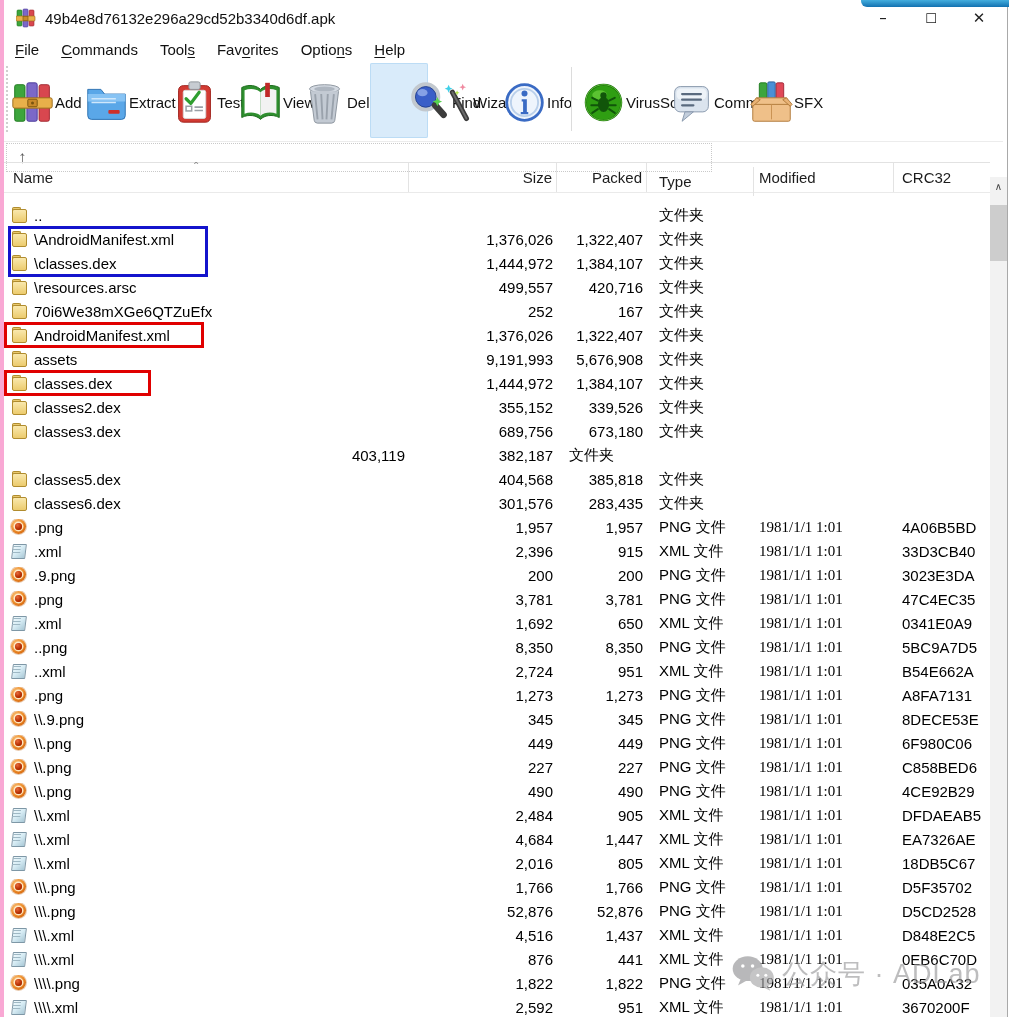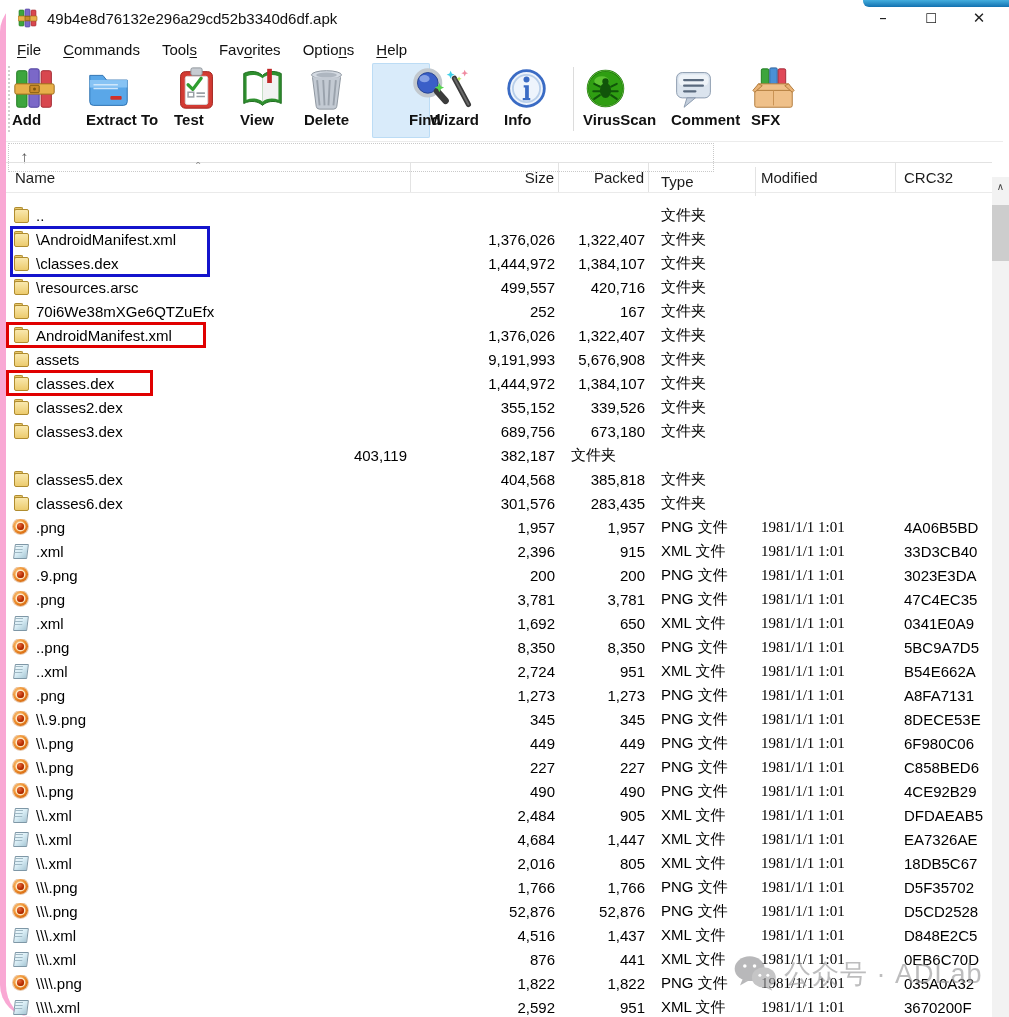--- a/index.html
+++ b/index.html
@@ -1,40 +1,40 @@
 <!DOCTYPE html>
 <html><head>
 <meta charset="utf-8">
 <style>
   html,body{margin:0;padding:0;background:#fff;}
   #stage{position:relative;width:1009px;height:1017px;overflow:hidden;background:#fff;
          font-family:"Liberation Sans",sans-serif;-webkit-font-smoothing:antialiased;}
-  #window{position:absolute;inset:0;background:#fff;border-left:6px solid #f9a8d4;border-radius:32px;}
+  #window{position:absolute;inset:0;background:#fff;border-left:4px solid #f9a8d4;}
 
   
   .titlebar{position:absolute;top:0;left:0;right:0;height:36px;background:#fff;display:flex;align-items:center;padding-left:12px;}
   .app-icon{width:20px;height:20px;flex:0 0 20px;}
   .title-text{font-size:15px;color:#101010;margin-left:9px;white-space:nowrap;}
   .bluestrip{position:absolute;top:0;left:857px;right:0;height:7px;
              background:linear-gradient(180deg,#44aede,#1271b0);border-bottom-left-radius:6px;}
   .controls{position:absolute;right:6px;top:0;height:36px;display:flex;z-index:3;}
   .ctrl{width:48px;height:36px;display:flex;align-items:center;justify-content:center;
         font-size:15px;color:#222;font-family:"DejaVu Sans",sans-serif;}
   .ctrl.max{font-size:13px;}
 
   
   .menubar{position:absolute;top:36px;left:0;right:0;height:27px;display:flex;align-items:center;}
   .menu-item{padding:0 11px;font-size:15px;color:#111;white-space:nowrap;}
   .menu-item .hot{text-decoration:underline;text-underline-offset:2px;}
 
   
   .toolbar{position:absolute;top:63px;left:6px;right:0;height:78px;display:flex;align-items:flex-start;}
   .tb-grip{position:absolute;left:2px;top:66px;height:66px;width:0;border-left:2px dotted #cfcfcf;}
-  .tb-btn{height:75px;display:flex;flex-direction:column;align-items:flex-start;justify-content:flex-start;
-          padding-top:3px;border-radius:2px;box-sizing:border-box;font-weight:bold;}
+  .tb-btn{height:75px;display:flex;flex-direction:row;align-items:center;justify-content:flex-start;
+          padding-top:3px;border-radius:2px;box-sizing:border-box;}
   .tb-btn svg{width:45px;height:45px;display:block;}
   .tb-label{font-size:15px;color:#111;margin-top:0px;white-space:nowrap;}
   .tb-btn.active{background:#d9ebfa;box-shadow:0 0 0 1px #bcdcf5 inset;padding-left:37px;}
   .tb-sep{width:1px;background:#dcdcdc;height:64px;margin:4px 9px 0 9px;flex:0 0 1px;}
   .toolbar-bottom-line{position:absolute;top:141px;left:0;right:6px;height:0;border-top:1px solid #ececec;}
 
   
   .addressbar{position:absolute;top:143px;left:2px;width:706px;height:29px;border:1px dotted #c9c9c9;
               display:flex;align-items:center;box-sizing:border-box;}
   .up-arrow{margin-left:11px;font-size:17px;color:#5a5a5a;line-height:1;}

